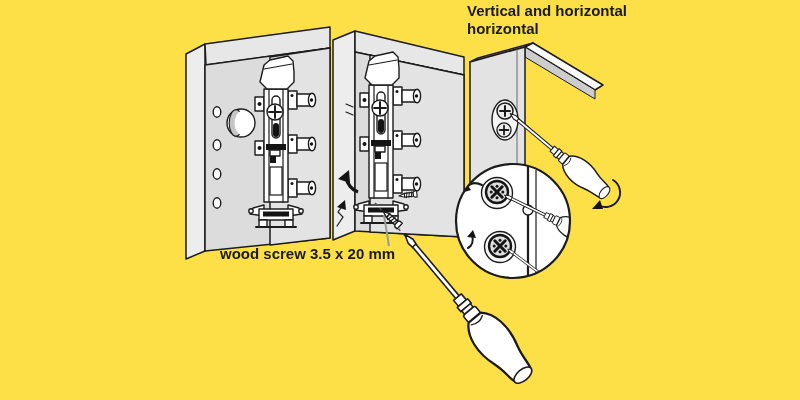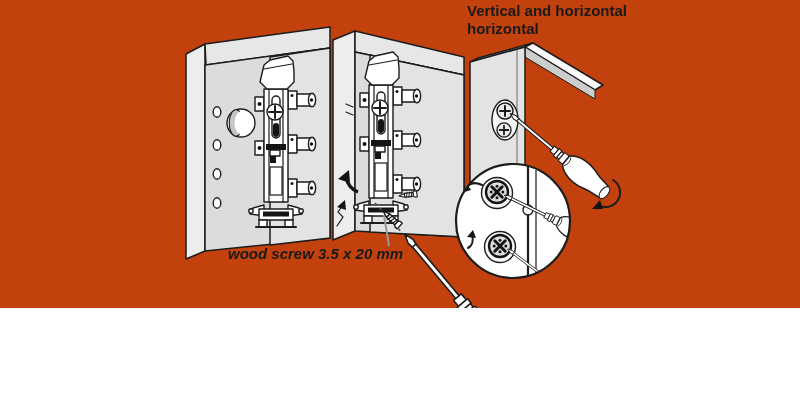--- a/index.html
+++ b/index.html
@@ -1,21 +1,21 @@
 <!DOCTYPE html>
 <html><head>
 <meta charset="utf-8">
 <style>
   html,body{margin:0;padding:0;background:#fff;}
-  #stage{position:relative;width:800px;height:308px;background:#c2410c;overflow:hidden;
+  #stage{position:relative;width:800px;height:400px;background:#fde047;overflow:hidden;
          font-family:"Liberation Sans", sans-serif;}
   #art{position:absolute;left:0;top:0;}
   .caption{position:absolute;color:#1a1a1a;font-weight:bold;white-space:nowrap;}
   #title{left:467px;top:2px;font-size:15px;line-height:18px;}
-  #screwlabel{left:228px;top:245px;font-size:15px;font-style:italic;}
+  #screwlabel{left:220px;top:245px;font-size:15px;}
   
   .o1{fill:#ffffff;stroke:#1c1c1c;stroke-width:1.4;stroke-linejoin:round;}
   .o2{fill:#ffffff;stroke:#1c1c1c;stroke-width:2;stroke-linejoin:round;}
   .ln1{fill:none;stroke:#1c1c1c;stroke-width:1.2;stroke-linecap:round;}
   .ln2{fill:none;stroke:#1c1c1c;stroke-width:2;stroke-linecap:round;}
   .dk{fill:#141414;stroke:none;}
   .pA{fill:#ededed;stroke:#1c1c1c;stroke-width:1.5;stroke-linejoin:round;}
   .pB{fill:#e7e7e7;stroke:#1c1c1c;stroke-width:1.5;stroke-linejoin:round;}
   .pC{fill:#dcdcdc;stroke:#1c1c1c;stroke-width:1.5;stroke-linejoin:round;}
   .pD{fill:#e3e3e3;stroke:#1c1c1c;stroke-width:1.5;stroke-linejoin:round;}

